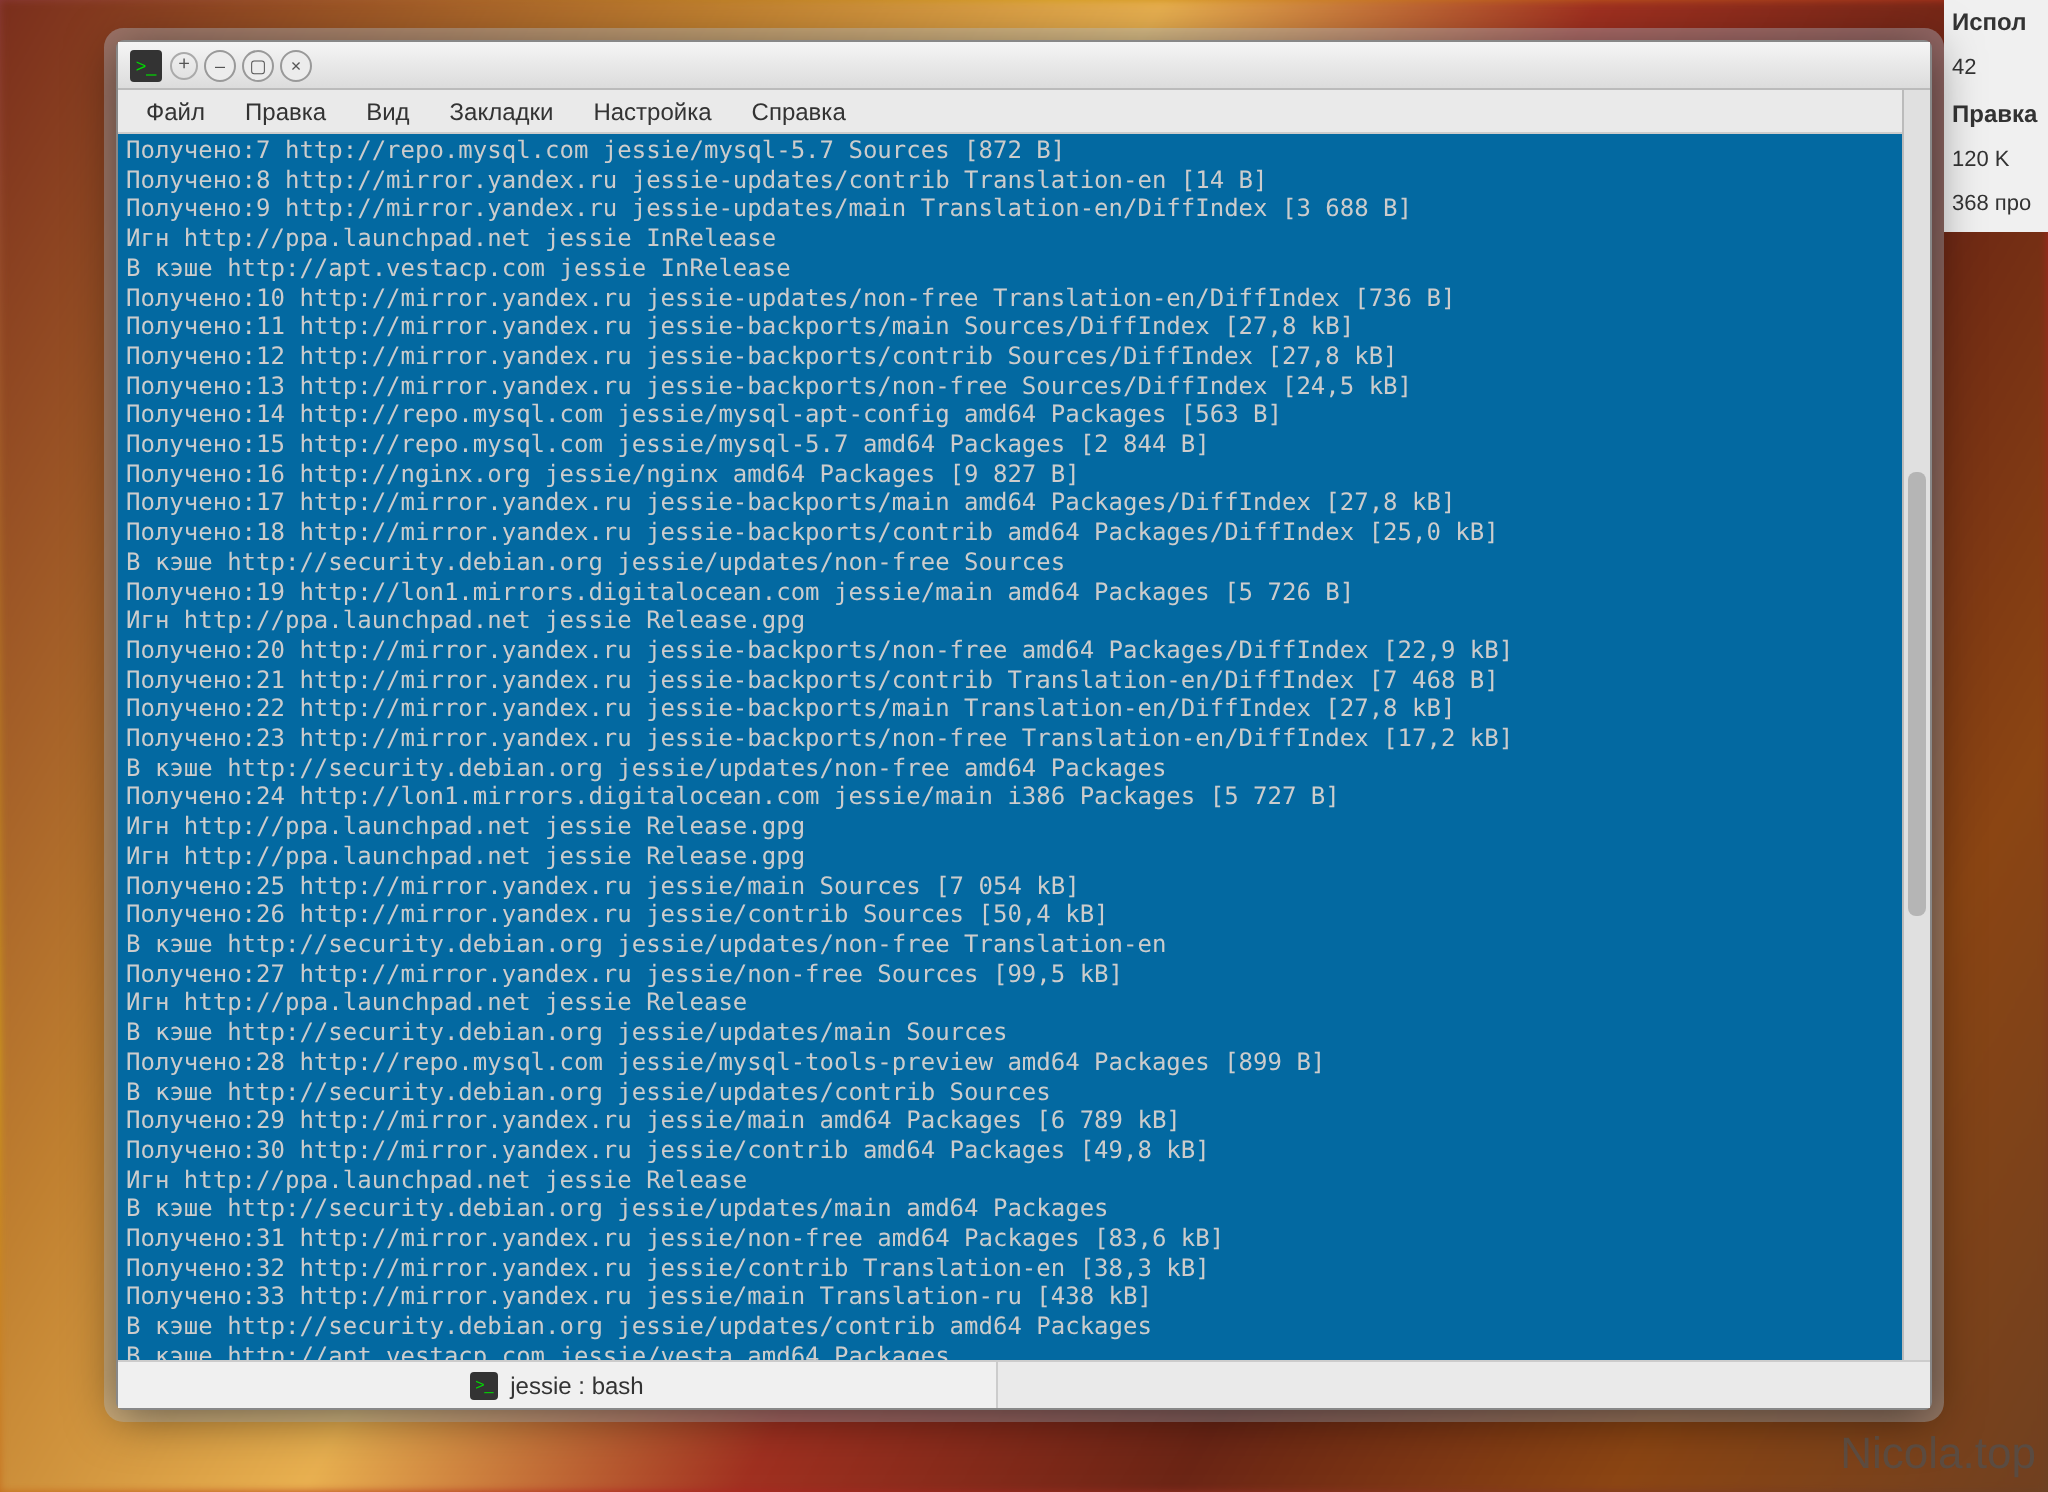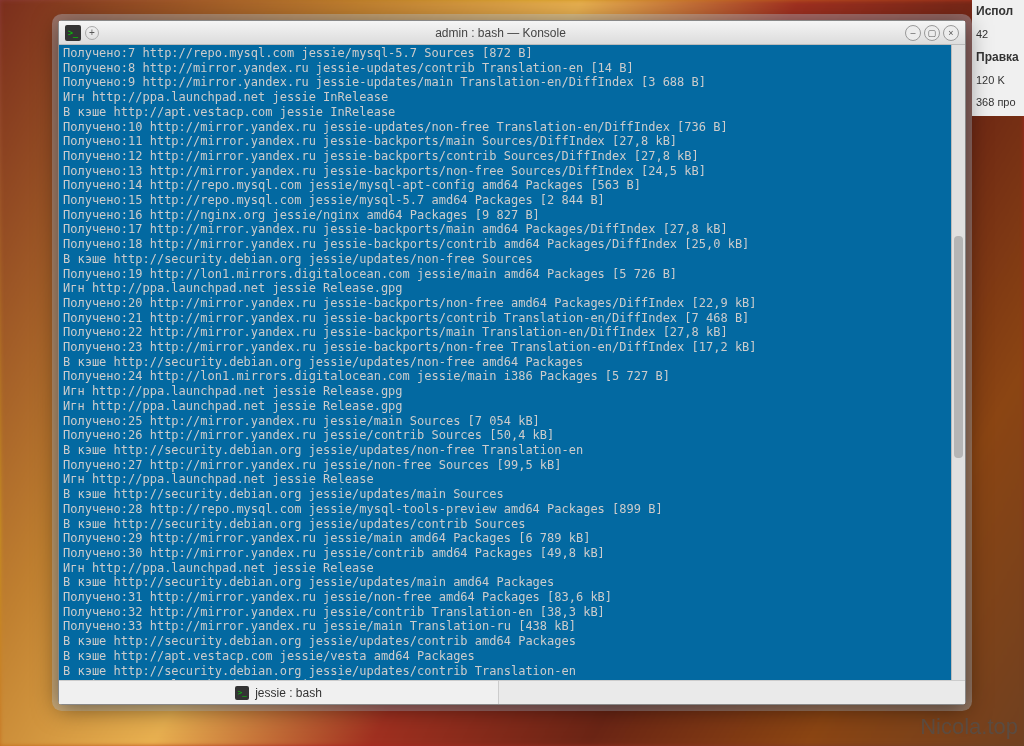--- a/index.html
+++ b/index.html
@@ -166,24 +166,31 @@
   <div>42</div>
   <div class="bold">Правка</div>
   <div>120 K</div>
   <div>368 про</div>
 </div>
 
 <div class="window">
   <div class="titlebar">
     <div class="ticon">&gt;_</div>
     <div class="new-tab">+</div>
-    <div class="title-text">admin : bash — Konsole</div>
     <div class="winbtn">–</div>
     <div class="winbtn">▢</div>
     <div class="winbtn">×</div>
+  </div>
+  <div class="menubar">
+    <span>Файл</span>
+    <span>Правка</span>
+    <span>Вид</span>
+    <span>Закладки</span>
+    <span>Настройка</span>
+    <span>Справка</span>
   </div>
   <div class="terminal" id="term">Получено:7 http://repo.mysql.com jessie/mysql-5.7 Sources [872 B]
 Получено:8 http://mirror.yandex.ru jessie-updates/contrib Translation-en [14 B]
 Получено:9 http://mirror.yandex.ru jessie-updates/main Translation-en/DiffIndex [3 688 B]
 Игн http://ppa.launchpad.net jessie InRelease
 В кэше http://apt.vestacp.com jessie InRelease
 Получено:10 http://mirror.yandex.ru jessie-updates/non-free Translation-en/DiffIndex [736 B]
 Получено:11 http://mirror.yandex.ru jessie-backports/main Sources/DiffIndex [27,8 kB]
 Получено:12 http://mirror.yandex.ru jessie-backports/contrib Sources/DiffIndex [27,8 kB]
 Получено:13 http://mirror.yandex.ru jessie-backports/non-free Sources/DiffIndex [24,5 kB]

